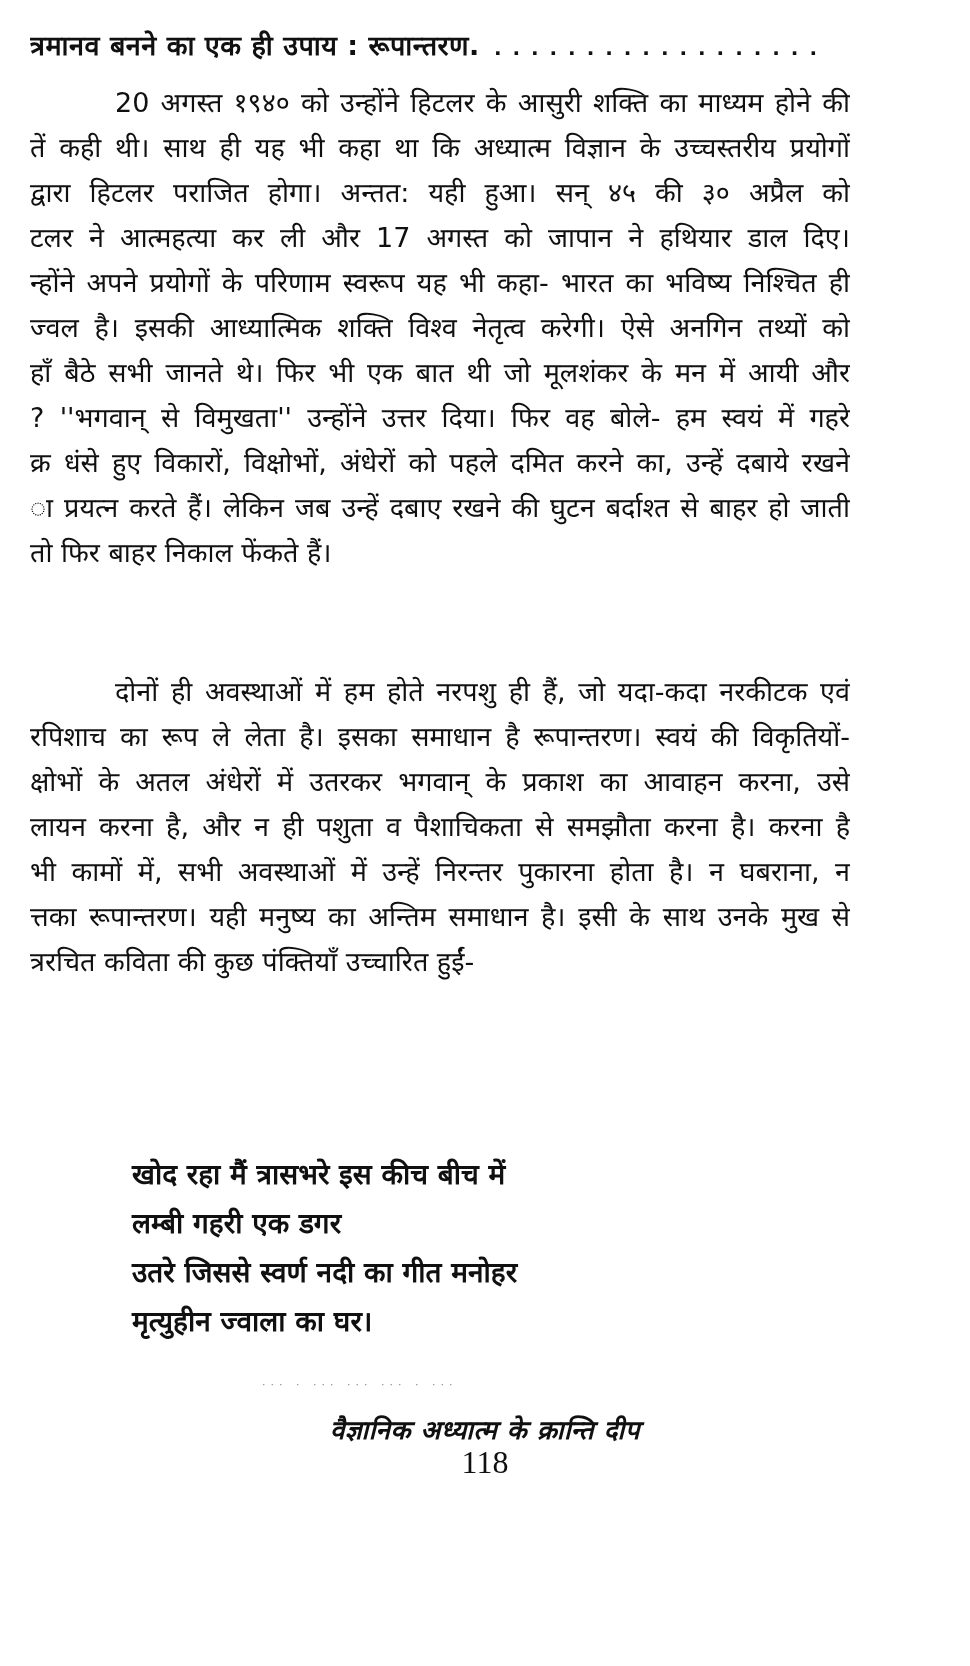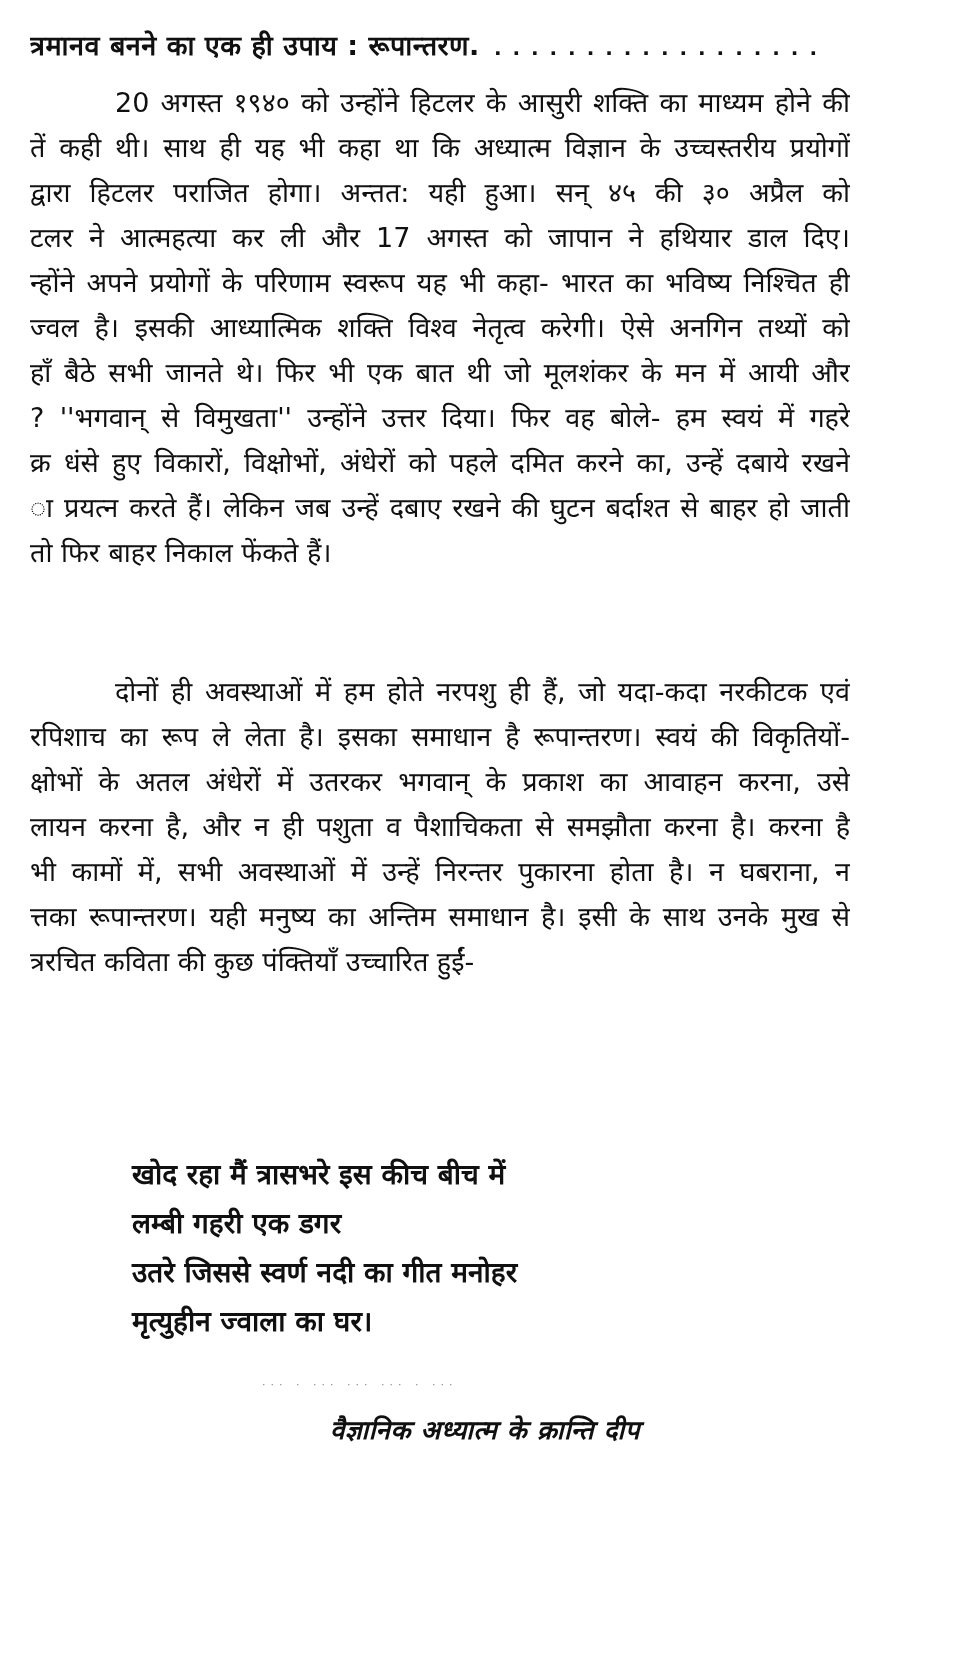--- a/index.html
+++ b/index.html
@@ -146,14 +146,15 @@
       <div class="line">खोद रहा मैं त्रासभरे इस कीच बीच में</div>
       <div class="line">लम्बी गहरी एक डगर</div>
       <div class="line">उतरे जिससे स्वर्ण नदी का गीत मनोहर</div>
       <div class="line">मृत्युहीन ज्वाला का घर।</div>
     </div>
 
   <div class="footer-separator">··· · ··· ··· ···      · ···</div>
 
   <div class="book-title">वैज्ञानिक अध्यात्म के क्रान्ति दीप</div>
 
+  <div class="page-number">118</div>
 
 </div>
 
 </body></html>

